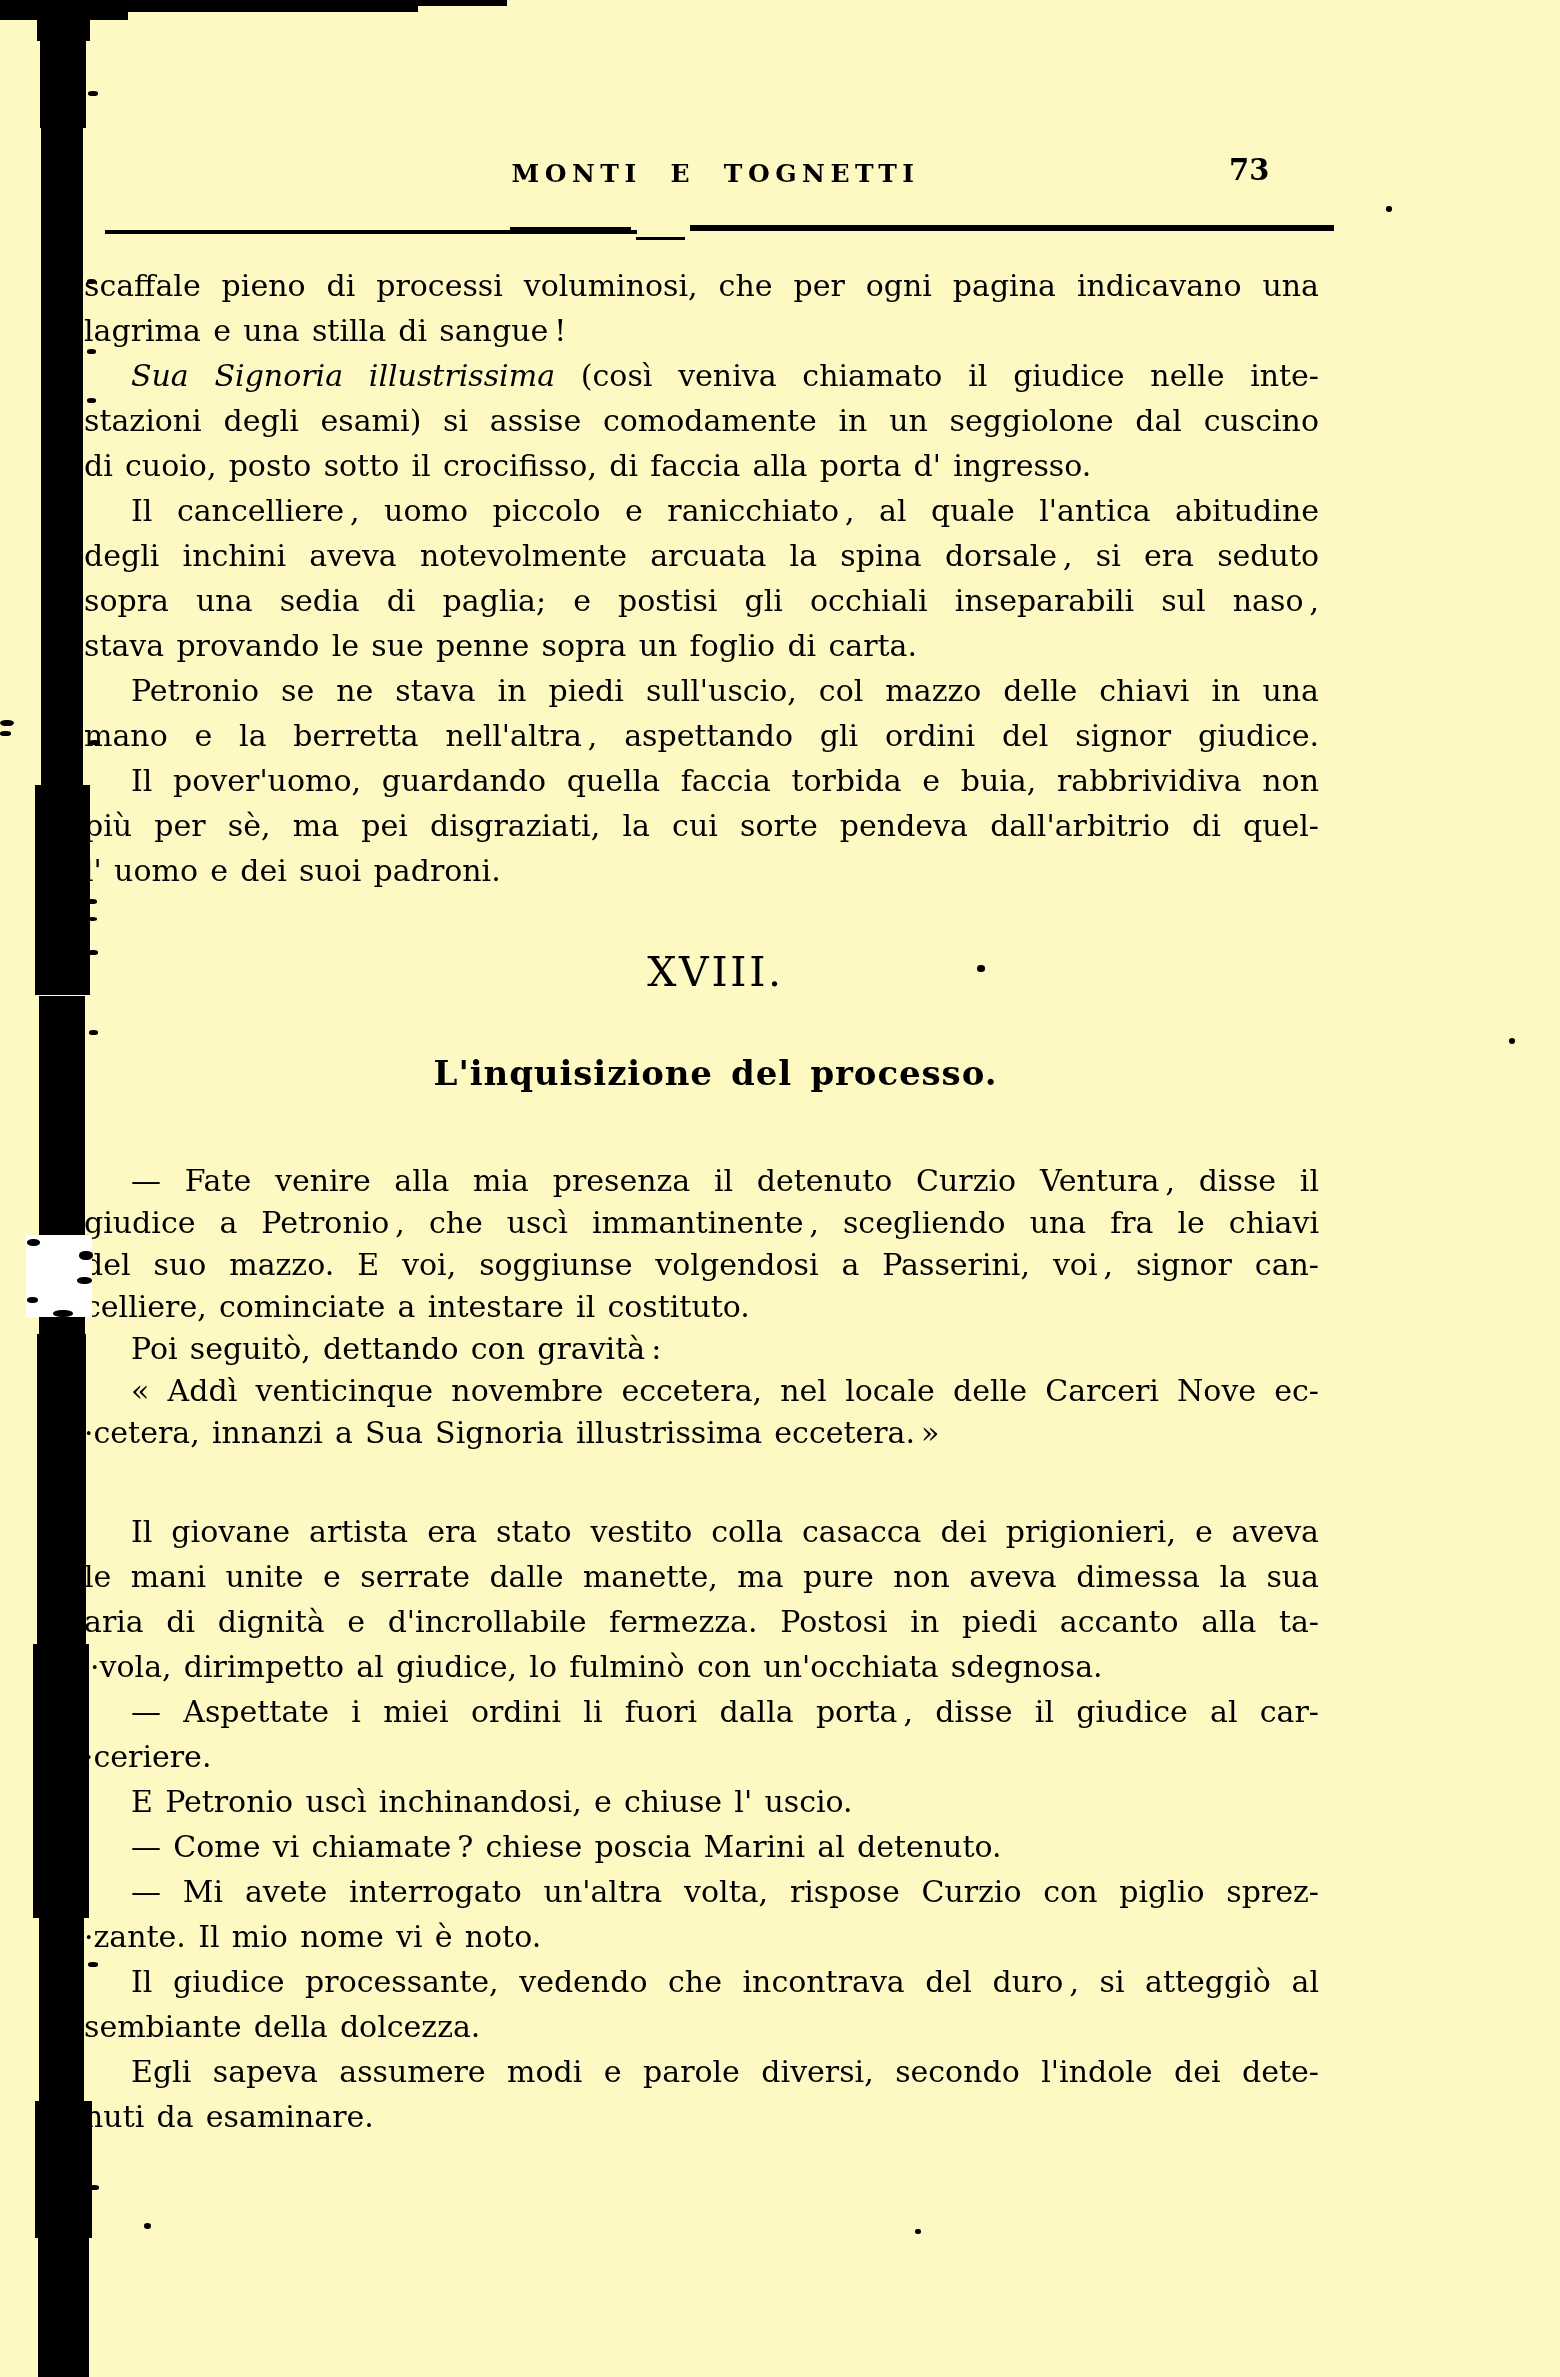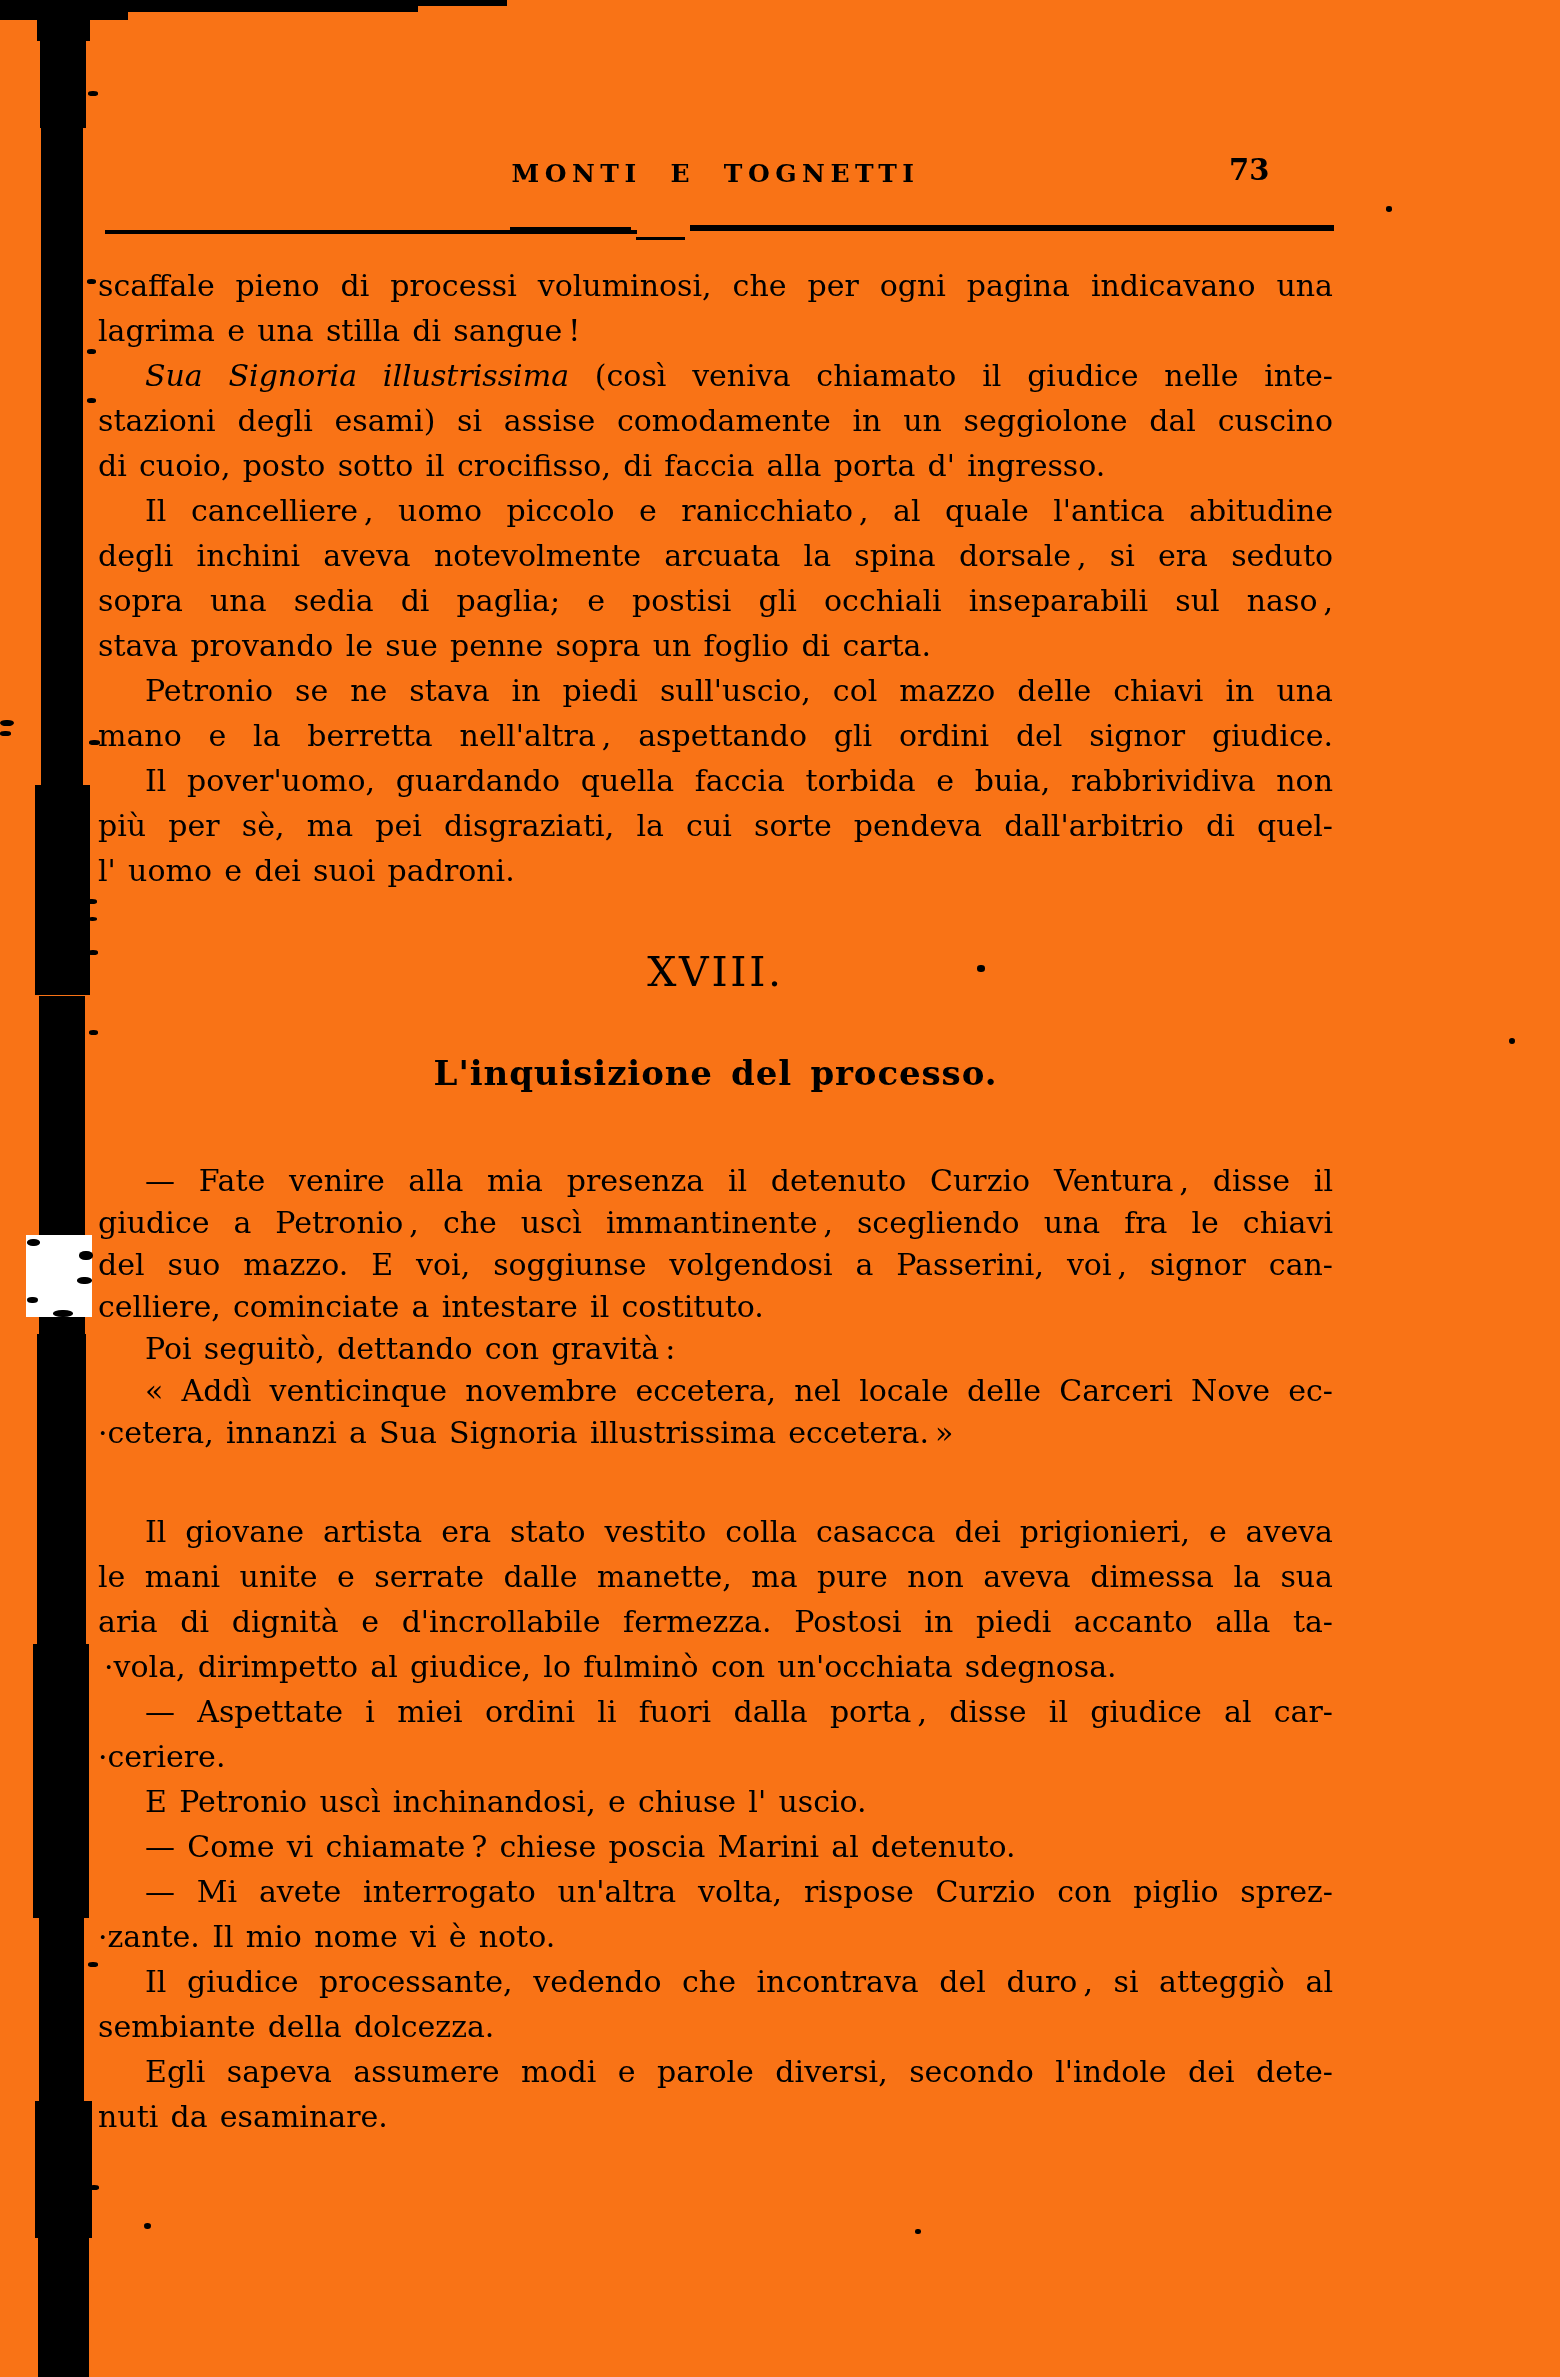--- a/index.html
+++ b/index.html
@@ -1,19 +1,19 @@
 <!DOCTYPE html>
 <html style="font-size:14.6px"><head>
 <meta charset="utf-8">
 <style>
   html,body{margin:0;padding:0;background:#ffffff;}
   .page{
     position:relative;
     width:1561px;height:2377px;
-    background:#f97316;
+    background:#fef9c3;
     color:#000;
     font-family:"DejaVu Serif","Liberation Serif",serif;
     overflow:hidden;
   }
   
   .running-header{position:absolute;left:98px;top:161px;width:1235px;height:37px;}
   .header-title{
     text-align:center;font-weight:bold;font-size:25px;line-height:1;
     letter-spacing:5.5px;word-spacing:14.6px;
   }
@@ -23,21 +23,21 @@
   
   .chapter-number{
     position:absolute;left:98px;top:952px;width:1235px;text-align:center;
     font-size:41px;line-height:1;letter-spacing:2.7px;
   }
   .chapter-subtitle{
     position:absolute;left:98px;top:1056px;width:1235px;text-align:center;
     font-weight:bold;font-size:34px;line-height:1;letter-spacing:0.9px;word-spacing:5.5px;
   }
   
-  .section{position:absolute;left:98px;width:1235px;}
+  .section{position:absolute;left:84px;width:1235px;}
   .line{
     font-size:30px;word-spacing:2.7px;white-space:normal;
     text-align:left;
   }
   .line.fill{text-align:justify;text-align-last:justify;}
   .line.indent{text-indent:47px;}
   .it{font-style:italic;}
   
   .ink{position:absolute;background:#000;}
   .speck{border-radius:45%;}

